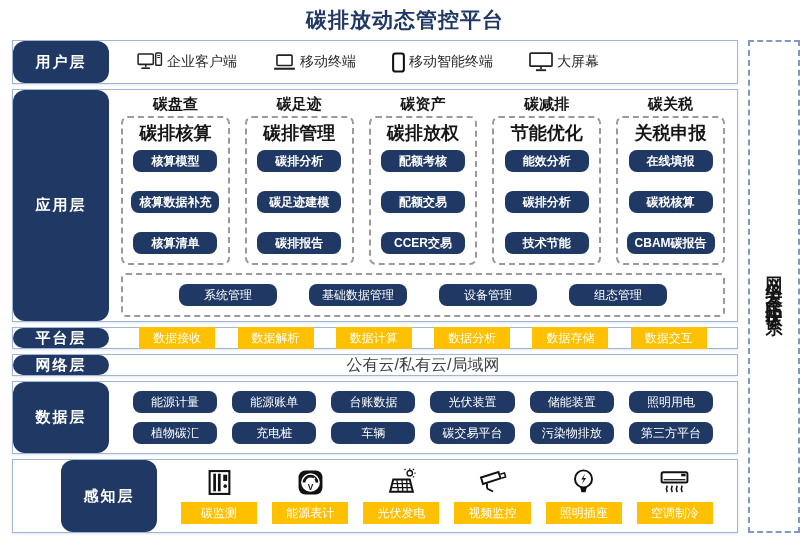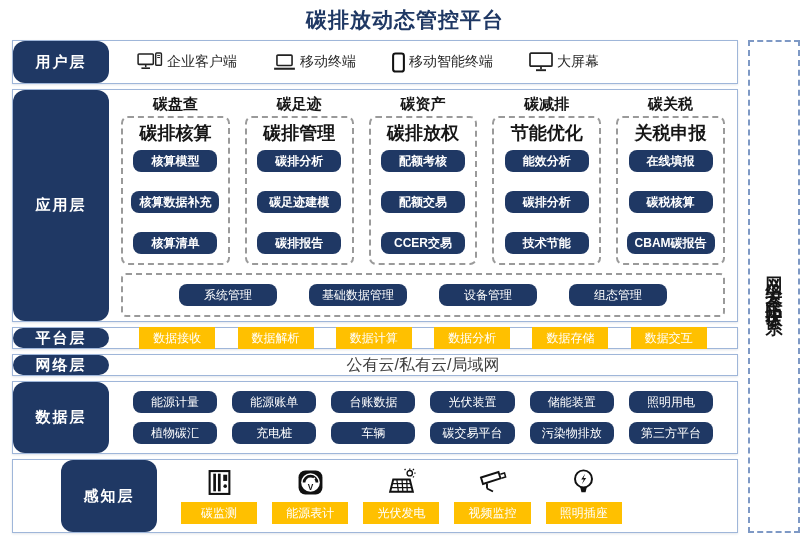--- a/index.html
+++ b/index.html
@@ -362,20 +362,36 @@
               <span class="perc-icon">
                 <svg viewBox="0 0 22 28" width="23" height="29">
                   <circle cx="11" cy="10.5" r="8.2" fill="none" stroke="#111" stroke-width="1.9"></circle>
                   <path d="M12.6 5.5 L8.8 11 L11.3 11 L9.4 15.8 L13.6 9.6 L11 9.6 Z" fill="#111"></path>
                   <path d="M7.8 18.6 L14.2 18.6 L13 23.5 L9 23.5 Z" fill="#111"></path>
                 </svg>
               </span>
               <div class="yellow-btn perc-chip">照明插座</div>
             </div>
 
+            <div class="perc-item">
+              <span class="perc-icon">
+                <svg viewBox="0 0 30 26" width="31" height="27">
+                  <rect x="2.5" y="3" width="25" height="10" rx="1.5" fill="none" stroke="#111" stroke-width="1.9"></rect>
+                  <line x1="4.5" y1="10.3" x2="25.5" y2="10.3" stroke="#111" stroke-width="1.2"></line>
+                  <rect x="21.5" y="4.6" width="4.2" height="2.4" fill="#111"></rect>
+                  <g stroke="#111" stroke-width="1.5" fill="none">
+                    <path d="M8 16 q-1.6 3.2 0 6.4"></path>
+                    <path d="M12.8 16 q-1.6 3.2 0 6.4"></path>
+                    <path d="M17.6 16 q-1.6 3.2 0 6.4"></path>
+                    <path d="M22.4 16 q-1.6 3.2 0 6.4"></path>
+                  </g>
+                </svg>
+              </span>
+              <div class="yellow-btn perc-chip">空调制冷</div>
+            </div>
           </div>
       </div>
 
     </div>
 
     <div class="security-box">
       <div class="vert-text">网络安全防护体系</div>
     </div>
   </div>
 </div>

